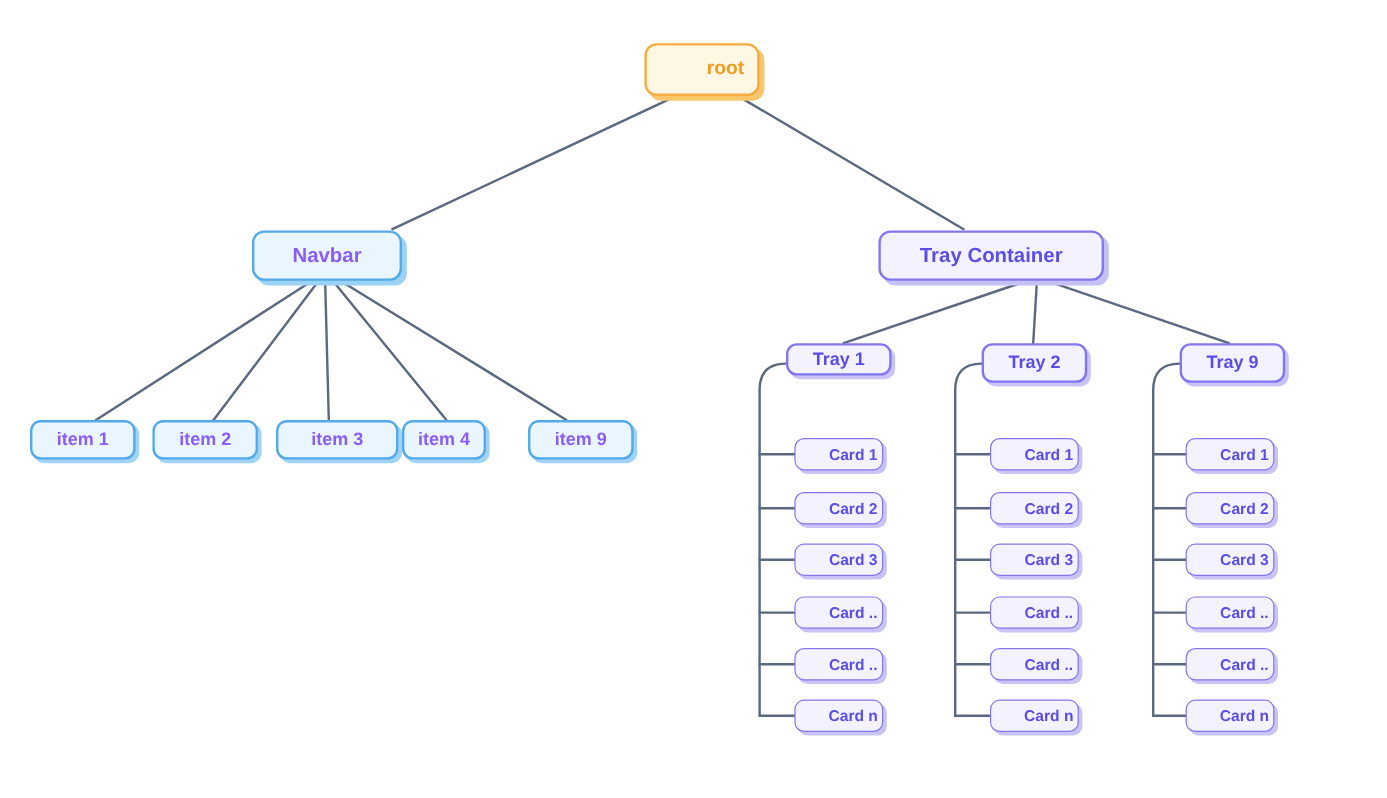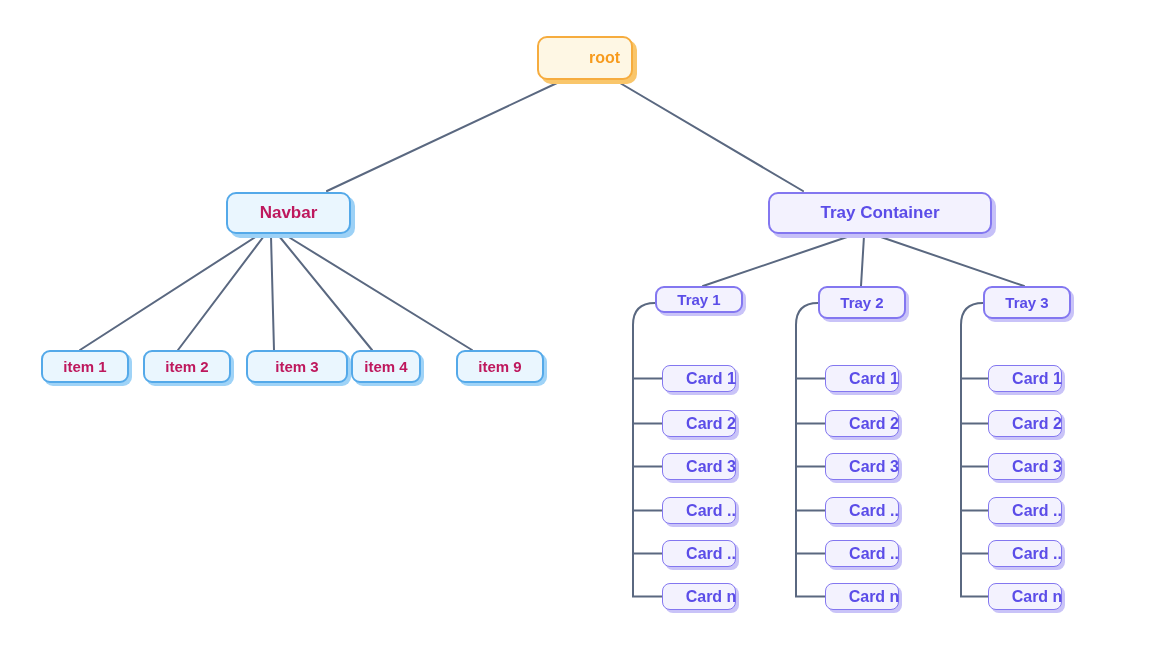--- a/index.html
+++ b/index.html
@@ -44,25 +44,24 @@
     border: 2px solid #f6ac3e;
     color: #f79b1d;
     border-radius: 10px;
     box-shadow: 4px 4px 0 #f9c66b;
     font-size: 16px;
     padding-left: 39px;
   }
   .node.blue {
     background: #eaf6fe;
     border: 2px solid #54a9e9;
-    color: #be185d;
+    color: #8b5cf6;
     border-radius: 10px;
     box-shadow: 4px 4px 0 #9cd1f6;
     font-size: 17px;
-    margin-left: 16px;
   }
   .node.blue.small {
     border-radius: 9px;
     box-shadow: 3px 3px 0 #9fd3f7;
     font-size: 15px;
   }
   .node.purple {
     background: #f3f2fe;
     border: 2px solid #8377f0;
     color: #5b4de8;
@@ -72,21 +71,21 @@
   }
   .node.purple.small {
     border-radius: 9px;
     box-shadow: 3px 3px 0 #c9c3f8;
     font-size: 15px;
   }
   .node.purple.card {
     border-width: 1.5px;
     border-radius: 8px;
     box-shadow: 3px 3px 0 #c9c3f8;
-    font-size: 16px;
+    font-size: 13px;
     padding-left: 24px;
   }
 </style>
 </head>
 <body>
 
 <div class="canvas">
 
   <svg class="edges" viewBox="0 0 1156 665" xmlns="http://www.w3.org/2000/svg">
 
@@ -116,25 +115,25 @@
   <div class="node orange" style="left:537px; top:36px; width:96px; height:44px;">root</div>
 
   <div class="node blue" style="left:210px; top:192px; width:125px; height:42px;">Navbar</div>
 
   <div class="node blue small" style="left:25px;  top:350px; width:88px; height:33px;">item 1</div>
   <div class="node blue small" style="left:127px; top:350px; width:88px; height:33px;">item 2</div>
   <div class="node blue small" style="left:230px; top:350px; width:102px; height:33px;">item 3</div>
   <div class="node blue small" style="left:335px; top:350px; width:70px; height:33px;">item 4</div>
   <div class="node blue small" style="left:440px; top:350px; width:88px; height:33px;">item 9</div>
 
-  <div class="node purple" style="left:768px; top:192px; width:224px; height:42px;">Tray Container</div>
+  <div class="node purple" style="left:732px; top:192px; width:188px; height:42px;">Tray Container</div>
 
   <div class="node purple small" style="left:655px; top:286px; width:88px; height:27px;">Tray 1</div>
   <div class="node purple small" style="left:818px; top:286px; width:88px; height:33px;">Tray 2</div>
-  <div class="node purple small" style="left:983px; top:286px; width:88px; height:33px;">Tray 3</div>
+  <div class="node purple small" style="left:983px; top:286px; width:88px; height:33px;">Tray 9</div>
 
   <div class="node purple card" style="left:662px; top:365px; width:74px; height:27px;">Card 1</div>
   <div class="node purple card" style="left:662px; top:410px; width:74px; height:27px;">Card 2</div>
   <div class="node purple card" style="left:662px; top:453px; width:74px; height:27px;">Card 3</div>
   <div class="node purple card" style="left:662px; top:497px; width:74px; height:27px;">Card ..</div>
   <div class="node purple card" style="left:662px; top:540px; width:74px; height:27px;">Card ..</div>
   <div class="node purple card" style="left:662px; top:583px; width:74px; height:27px;">Card n</div>
 
   <div class="node purple card" style="left:825px; top:365px; width:74px; height:27px;">Card 1</div>
   <div class="node purple card" style="left:825px; top:410px; width:74px; height:27px;">Card 2</div>

